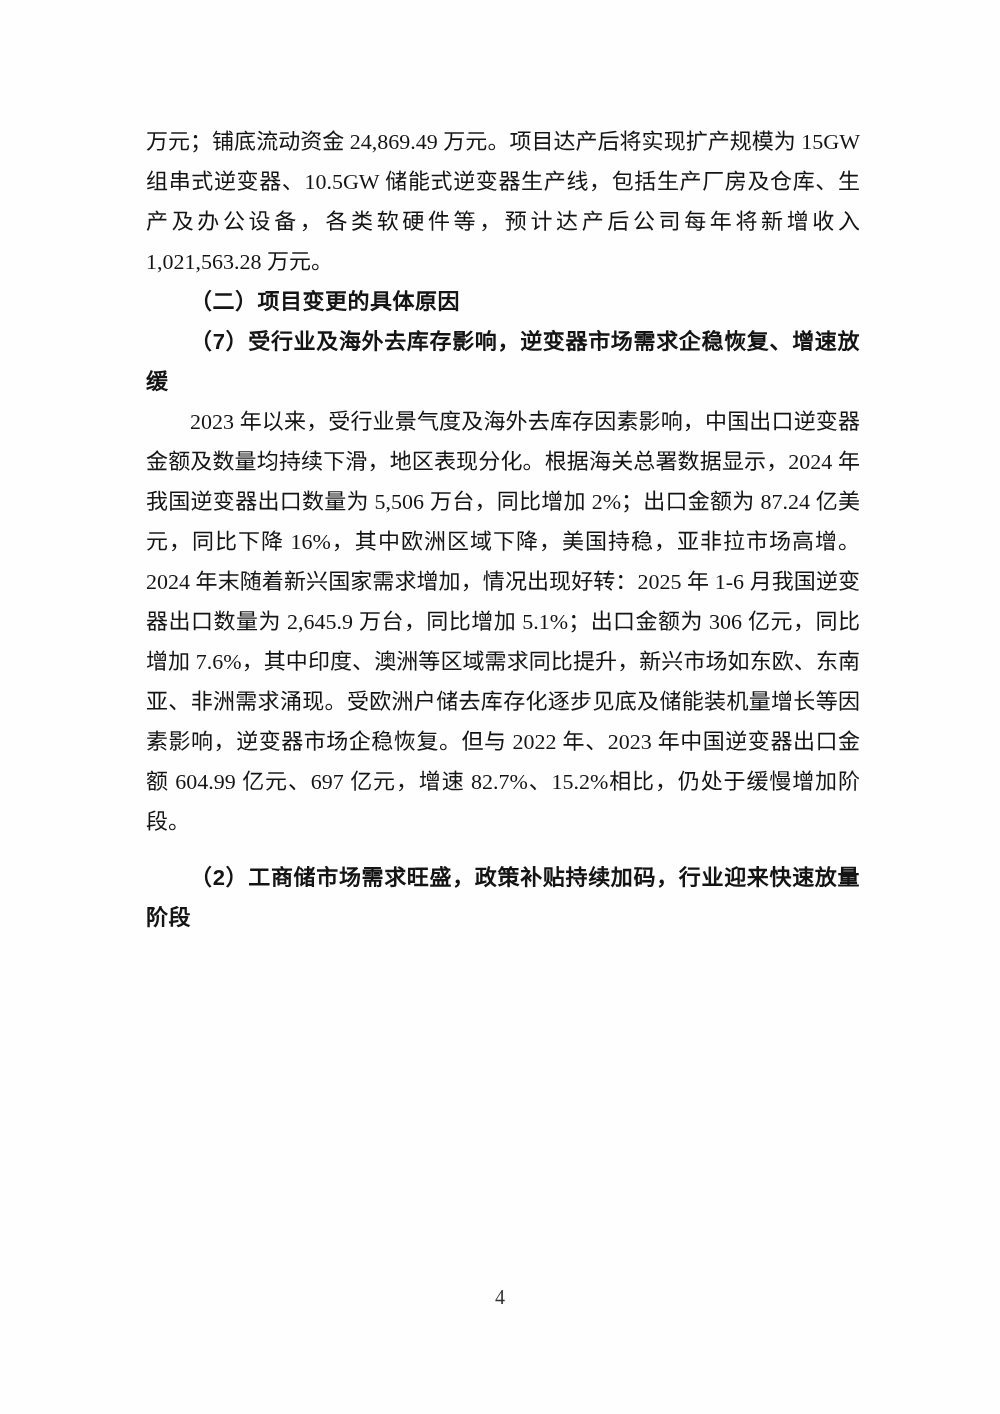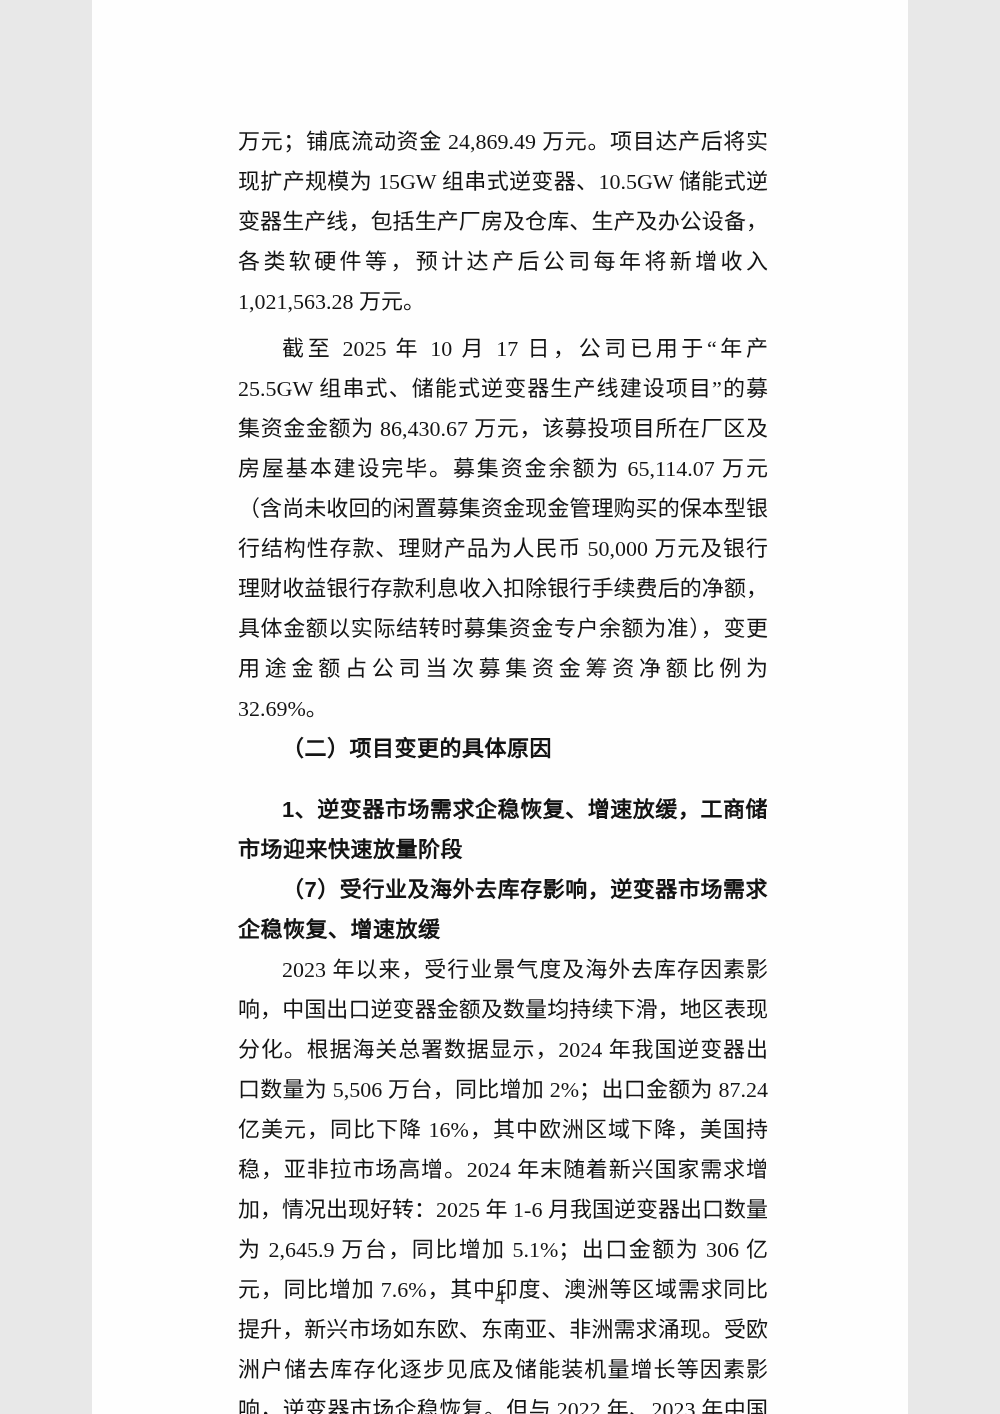--- a/index.html
+++ b/index.html
@@ -2,21 +2,21 @@
 <html lang="zh-CN"><head>
 <meta charset="utf-8">
 <style>
   html, body {
     margin: 0;
     padding: 0;
     background: #e8e8e8;
   }
   .page {
     position: relative;
-    width: 816px;
+    width: 1000px;
     height: 1414px;
     margin: 0 auto;
     background: #fefefe;
     overflow: hidden;
     box-sizing: border-box;
   }
   .content {
     position: absolute;
     top: 122px;
     left: 146px;
@@ -60,22 +60,20 @@
     font-size: 20px;
     color: #333333;
   }
 </style>
 </head>
 <body>
 
 <div class="page">
   <div class="content">
     <p class="p-cont">万元；铺底流动资金 24,869.49 万元。项目达产后将实现扩产规模为 15GW 组串式逆变器、10.5GW 储能式逆变器生产线，包括生产厂房及仓库、生产及办公设备，各类软硬件等，预计达产后公司每年将新增收入 1,021,563.28 万元。</p>
-    <p class="p-body gap-sm">截至 2025 年 10 月 17 日，公司已用于“年产 25.5GW 组串式、储能式逆变器生产线建设项目”的募集资金金额为 86,430.67 万元，该募投项目所在厂区及房屋基本建设完毕。募集资金余额为 65,114.07 万元（含尚未收回的闲置募集资金现金管理购买的保本型银行结构性存款、理财产品为人民币 50,000 万元及银行理财收益银行存款利息收入扣除银行手续费后的净额，具体金额以实际结转时募集资金专户余额为准），变更用途金额占公司当次募集资金筹资净额比例为 32.69%。</p>
     <p class="p-head">（二）项目变更的具体原因</p>
-    <p class="p-head gap-lg">1、逆变器市场需求企稳恢复、增速放缓，工商储市场迎来快速放量阶段</p>
     <p class="p-head">（7）受行业及海外去库存影响，逆变器市场需求企稳恢复、增速放缓</p>
     <p class="p-body">2023 年以来，受行业景气度及海外去库存因素影响，中国出口逆变器金额及数量均持续下滑，地区表现分化。根据海关总署数据显示，2024 年我国逆变器出口数量为 5,506 万台，同比增加 2%；出口金额为 87.24 亿美元，同比下降 16%，其中欧洲区域下降，美国持稳，亚非拉市场高增。2024 年末随着新兴国家需求增加，情况出现好转：2025 年 1-6 月我国逆变器出口数量为 2,645.9 万台，同比增加 5.1%；出口金额为 306 亿元，同比增加 7.6%，其中印度、澳洲等区域需求同比提升，新兴市场如东欧、东南亚、非洲需求涌现。受欧洲户储去库存化逐步见底及储能装机量增长等因素影响，逆变器市场企稳恢复。但与 2022 年、2023 年中国逆变器出口金额 604.99 亿元、697 亿元，增速 82.7%、15.2%相比，仍处于缓慢增加阶段。</p>
     <p class="p-head gap-md">（2）工商储市场需求旺盛，政策补贴持续加码，行业迎来快速放量阶段</p>
   </div>
 
   <div class="page-number">4</div>
 </div>
 
 </body></html>

